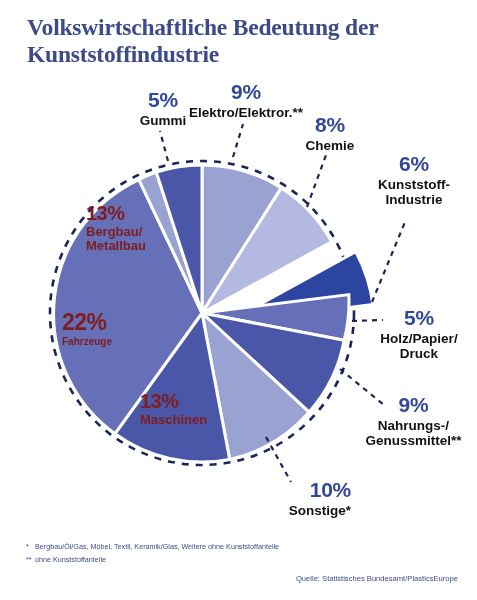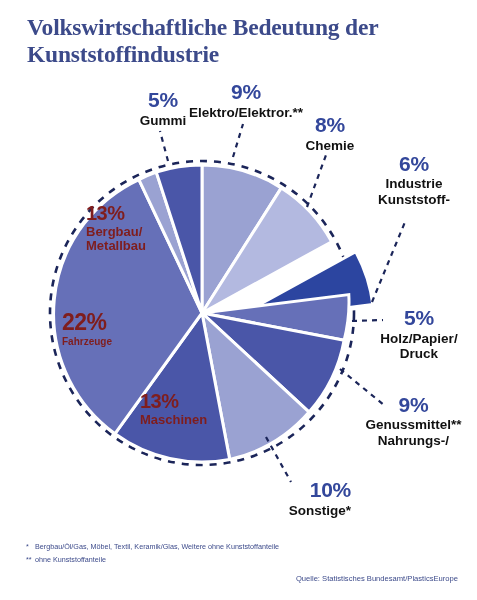--- a/index.html
+++ b/index.html
@@ -151,34 +151,34 @@
     <span class="nm">Elektro/Elektror.**</span>
   </div>
 
   <div class="callout" style="left:288px; top:113px; width:84px;">
     <span class="pct">8%</span>
     <span class="nm">Chemie</span>
   </div>
 
   <div class="callout" style="left:358px; top:152px; width:112px;">
     <span class="pct">6%</span>
+    <span class="nm">Kunststoff-</span>
     <span class="nm" style="margin-top:0;">Industrie</span>
-    <span class="nm">Kunststoff-</span>
   </div>
 
   <div class="callout" style="left:361px; top:306px; width:116px;">
     <span class="pct">5%</span>
     <span class="nm">Holz/Papier/</span>
     <span class="nm" style="margin-top:0;">Druck</span>
   </div>
 
   <div class="callout" style="left:350px; top:393px; width:127px;">
     <span class="pct">9%</span>
+    <span class="nm">Nahrungs-/</span>
     <span class="nm" style="margin-top:0;">Genussmittel**</span>
-    <span class="nm">Nahrungs-/</span>
   </div>
 
   <div class="callout" style="left:247px; top:478px; width:104px;text-align:right;">
     <span class="pct">10%</span>
     <span class="nm">Sonstige*</span>
   </div>
 
   <div class="inlabel med" style="left:86px; top:202px; width:110px;">
     <span class="pct">13%</span>
     <span class="nm">Bergbau/</span>

